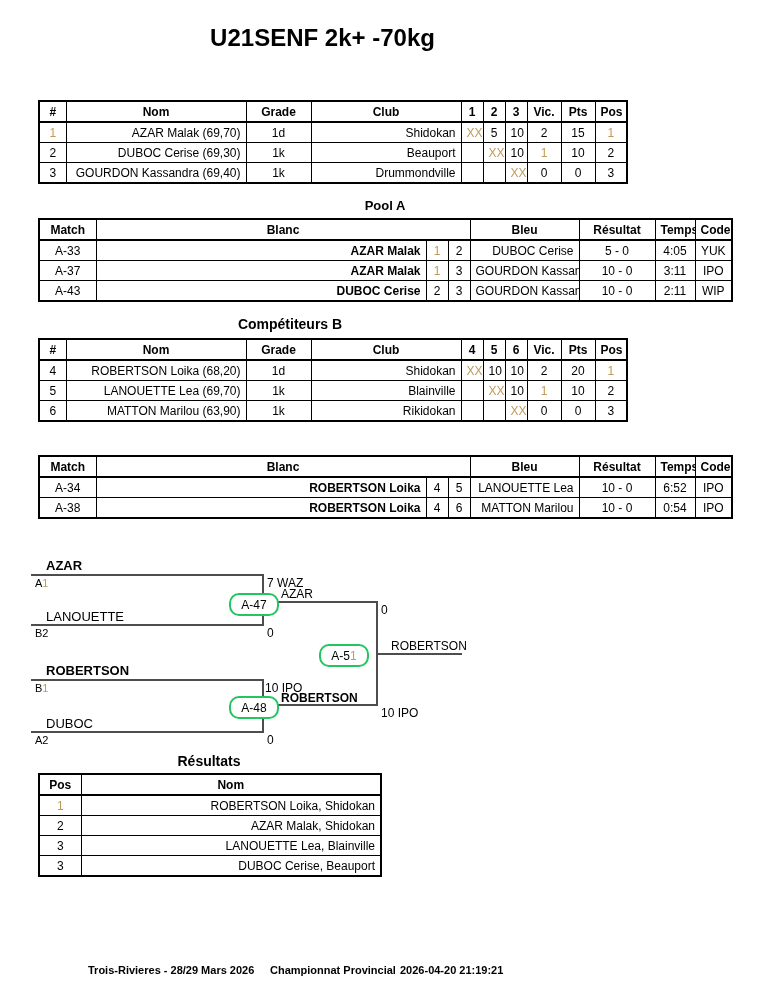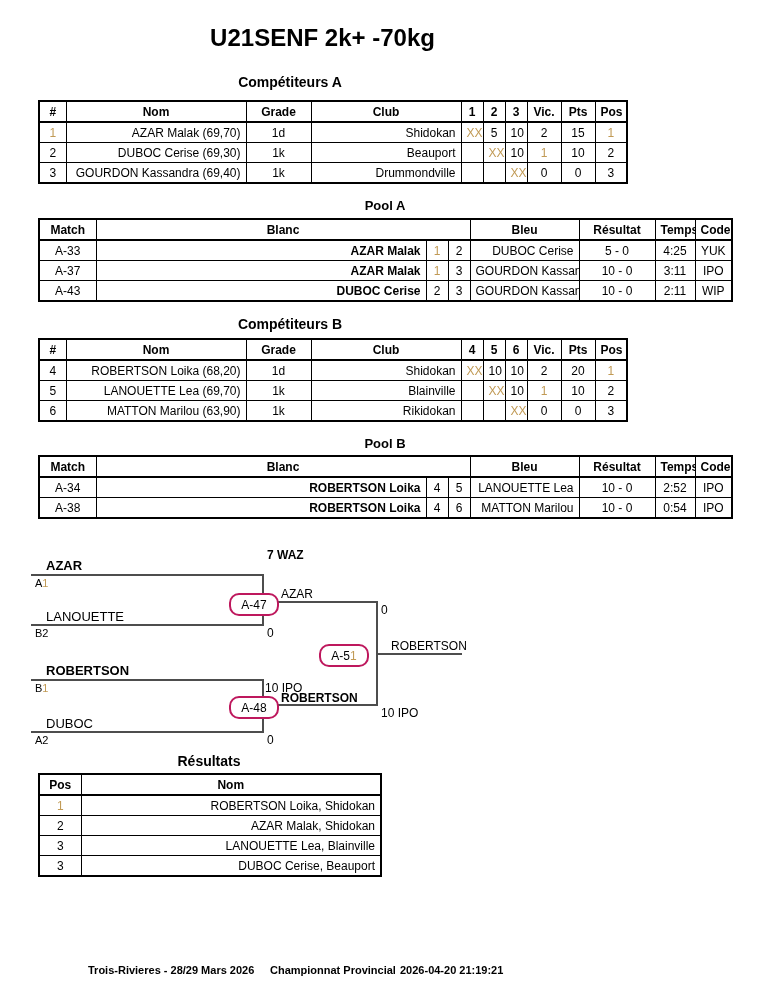--- a/index.html
+++ b/index.html
@@ -25,37 +25,36 @@
   #t-poolB{left:38px;top:455px;width:693px;}
   #t-res{left:38px;top:773px;width:342px;}
   .tC{text-align:center;} .tL{text-align:right;}
   .b{font-weight:bold;}
   .gold{color:#c19a55;}
   .thickL{border-left:3px double #000;}
 
   
   .bk-line{position:absolute;height:2px;background:#4d4d4d;}
   .bk-vline{position:absolute;width:2px;background:#4d4d4d;}
-  .pill{position:absolute;width:46px;height:19px;border:2px solid #be185d;border-radius:10px;
+  .pill{position:absolute;width:46px;height:19px;border:2px solid #22c55e;border-radius:10px;
         background:#fff;font-size:12px;display:flex;align-items:center;justify-content:center;z-index:2;}
   .bk-t{position:absolute;font-size:12px;white-space:nowrap;z-index:1;text-align:right;}
   .seedname{font-size:13px;}
   .code{font-size:11px;}
 
   .foot{position:absolute;top:964px;font-weight:bold;font-size:11px;white-space:nowrap;}
   .f1{left:88px;} .f2{left:270px;} .f3{left:400px;}
 </style>
 </head>
 <body>
 
 <div class="page">
 
   <h1 class="title">U21SENF 2k+ -70kg</h1>
 
-  <div class="sec-h h-ca">Compétiteurs A</div>
   <table class="grid" id="t-compA">
       <colgroup>
         <col style="width: 27px;">
         <col style="width: 180px;">
         <col style="width: 65px;">
         <col style="width: 150px;">
         <col style="width: 22px;">
         <col style="width: 22px;">
         <col style="width: 22px;">
         <col style="width: 34px;">
@@ -139,21 +138,21 @@
         </tr>
       </thead>
       <tbody>
         <tr>
           <td class="tC">A-33</td>
           <td class="tL b">AZAR Malak</td>
           <td class="tC gold">1</td>
           <td class="tC">2</td>
           <td class="tL">DUBOC Cerise</td>
           <td class="tC">5 - 0</td>
-          <td class="tC">4:25</td>
+          <td class="tC">4:05</td>
           <td class="tC">YUK</td>
         </tr>
         <tr>
           <td class="tC">A-37</td>
           <td class="tL b">AZAR Malak</td>
           <td class="tC gold">1</td>
           <td class="tC">3</td>
           <td class="tL">GOURDON Kassandra</td>
           <td class="tC">10 - 0</td>
           <td class="tC">3:11</td>
@@ -233,21 +232,20 @@
           <td class="tC"></td>
           <td class="tC"></td>
           <td class="tC gold">XX</td>
           <td class="tC thickL">0</td>
           <td class="tC">0</td>
           <td class="tC">3</td>
         </tr>
       </tbody>
     </table>
 
-  <div class="sec-h h-pb">Pool B</div>
   <table class="grid" id="t-poolB">
       <colgroup>
         <col style="width: 57px;">
         <col style="width: 330px;">
         <col style="width: 22px;">
         <col style="width: 22px;">
         <col style="width: 109px;">
         <col style="width: 76px;">
         <col style="width: 40px;">
         <col style="width: 37px;">
@@ -263,21 +261,21 @@
         </tr>
       </thead>
       <tbody>
         <tr>
           <td class="tC">A-34</td>
           <td class="tL b">ROBERTSON Loika</td>
           <td class="tC">4</td>
           <td class="tC">5</td>
           <td class="tL">LANOUETTE Lea</td>
           <td class="tC">10 - 0</td>
-          <td class="tC">2:52</td>
+          <td class="tC">6:52</td>
           <td class="tC">IPO</td>
         </tr>
         <tr>
           <td class="tC">A-38</td>
           <td class="tL b">ROBERTSON Loika</td>
           <td class="tC">4</td>
           <td class="tC">6</td>
           <td class="tL">MATTON Marilou</td>
           <td class="tC">10 - 0</td>
           <td class="tC">0:54</td>
@@ -308,21 +306,21 @@
 
     <div class="bk-t seedname b" style="left:46px;top:663px;">ROBERTSON</div>
     <div class="bk-t code" style="left:35px;top:682px;">B<span class="gold">1</span></div>
     <div class="bk-t seedname" style="left:46px;top:716px;">DUBOC</div>
     <div class="bk-t code" style="left:35px;top:734px;">A2</div>
 
     <div class="pill" style="left:229px;top:593px;">A-47</div>
     <div class="pill" style="left:229px;top:696px;">A-48</div>
     <div class="pill" style="left:319px;top:644px;">A-5<span class="gold">1</span></div>
 
-    <div class="bk-t" style="left:267px;top:548px;font-weight:bold;">7 WAZ</div>
+    <div class="bk-t" style="left:267px;top:576px;">7 WAZ</div>
     <div class="bk-t" style="left:281px;top:587px;">AZAR</div>
     <div class="bk-t" style="left:267px;top:626px;">0</div>
     <div class="bk-t" style="left:381px;top:603px;">0</div>
 
     <div class="bk-t" style="left:265px;top:681px;">10 IPO</div>
     <div class="bk-t b" style="left:281px;top:691px;">ROBERTSON</div>
     <div class="bk-t" style="left:267px;top:733px;">0</div>
     <div class="bk-t" style="left:381px;top:706px;">10 IPO</div>
 
     <div class="bk-t" style="left:391px;top:639px;">ROBERTSON</div>

